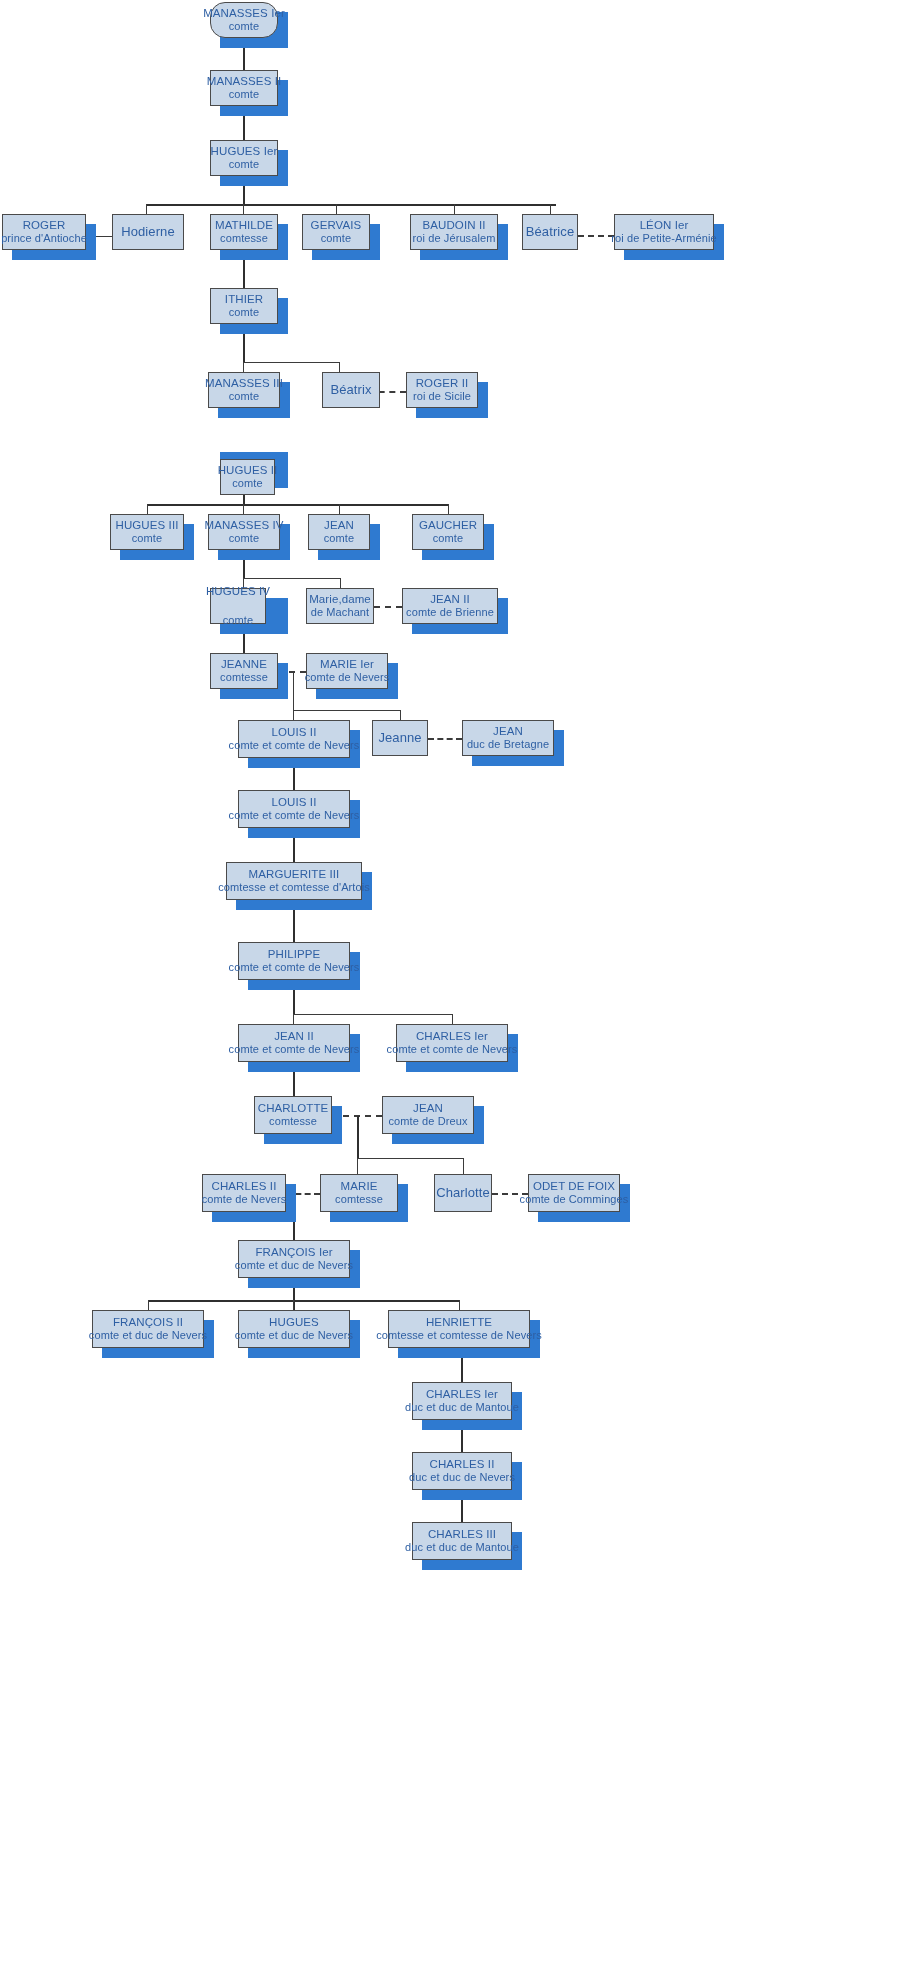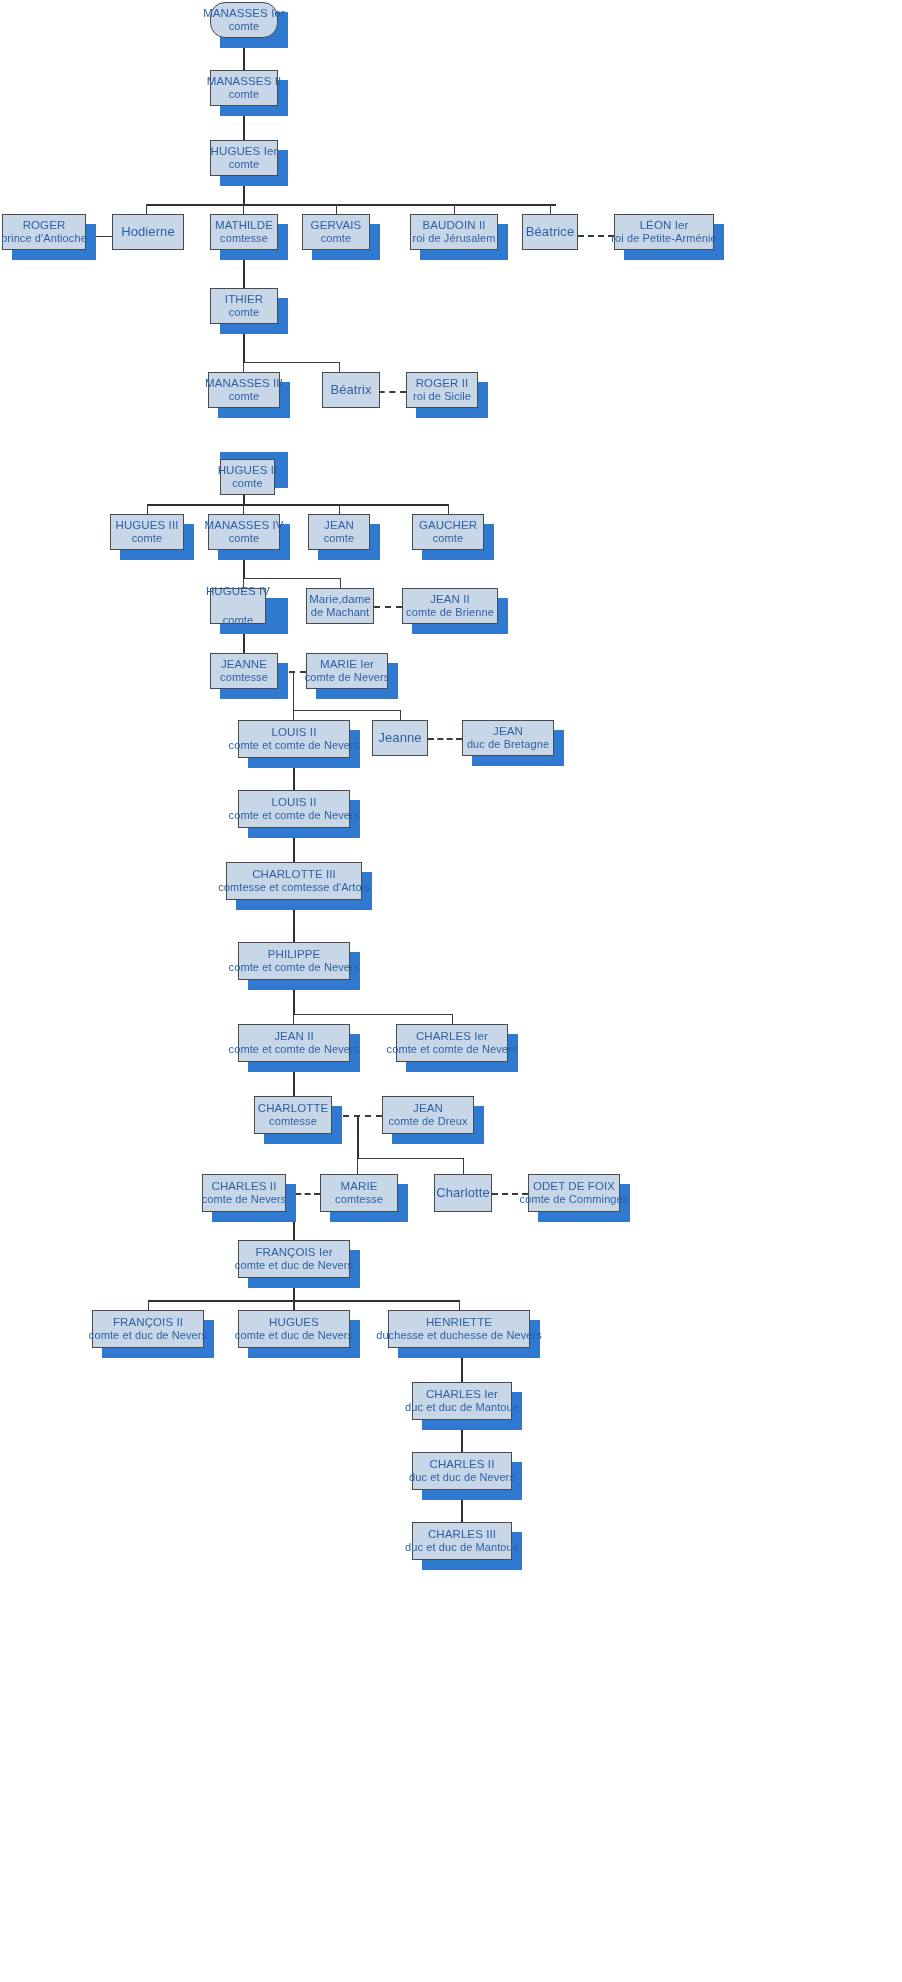--- a/index.html
+++ b/index.html
@@ -272,21 +272,21 @@
         <span class="nm">JEAN</span>
         <span class="ttl">duc de Bretagne</span>
       </div>
       <div class="shadow" style="left: 248px; top: 800px; width: 112px; height: 38px;"></div>
       <div class="node" style="left: 238px; top: 790px; width: 112px; height: 38px;">
         <span class="nm">LOUIS II</span>
         <span class="ttl">comte et comte de Nevers</span>
       </div>
       <div class="shadow" style="left: 236px; top: 872px; width: 136px; height: 38px;"></div>
       <div class="node" style="left: 226px; top: 862px; width: 136px; height: 38px;">
-        <span class="nm">CHARLOTTE III</span>
+        <span class="nm">MARGUERITE III</span>
         <span class="ttl">comtesse et comtesse d'Artois</span>
       </div>
       <div class="shadow" style="left: 248px; top: 952px; width: 112px; height: 38px;"></div>
       <div class="node" style="left: 238px; top: 942px; width: 112px; height: 38px;">
         <span class="nm">PHILIPPE</span>
         <span class="ttl">comte et comte de Nevers</span>
       </div>
       <div class="shadow" style="left: 248px; top: 1034px; width: 112px; height: 38px;"></div>
       <div class="node" style="left: 238px; top: 1024px; width: 112px; height: 38px;">
         <span class="nm">JEAN II</span>
@@ -336,21 +336,21 @@
         <span class="ttl">comte et duc de Nevers</span>
       </div>
       <div class="shadow" style="left: 248px; top: 1320px; width: 112px; height: 38px;"></div>
       <div class="node" style="left: 238px; top: 1310px; width: 112px; height: 38px;">
         <span class="nm">HUGUES</span>
         <span class="ttl">comte et duc de Nevers</span>
       </div>
       <div class="shadow" style="left: 398px; top: 1320px; width: 142px; height: 38px;"></div>
       <div class="node" style="left: 388px; top: 1310px; width: 142px; height: 38px;">
         <span class="nm">HENRIETTE</span>
-        <span class="ttl">duchesse et duchesse de Nevers</span>
+        <span class="ttl">comtesse et comtesse de Nevers</span>
       </div>
       <div class="shadow" style="left: 422px; top: 1392px; width: 100px; height: 38px;"></div>
       <div class="node" style="left: 412px; top: 1382px; width: 100px; height: 38px;">
         <span class="nm">CHARLES Ier</span>
         <span class="ttl">duc et duc de Mantoue</span>
       </div>
       <div class="shadow" style="left: 422px; top: 1462px; width: 100px; height: 38px;"></div>
       <div class="node" style="left: 412px; top: 1452px; width: 100px; height: 38px;">
         <span class="nm">CHARLES II</span>
         <span class="ttl">duc et duc de Nevers</span>

